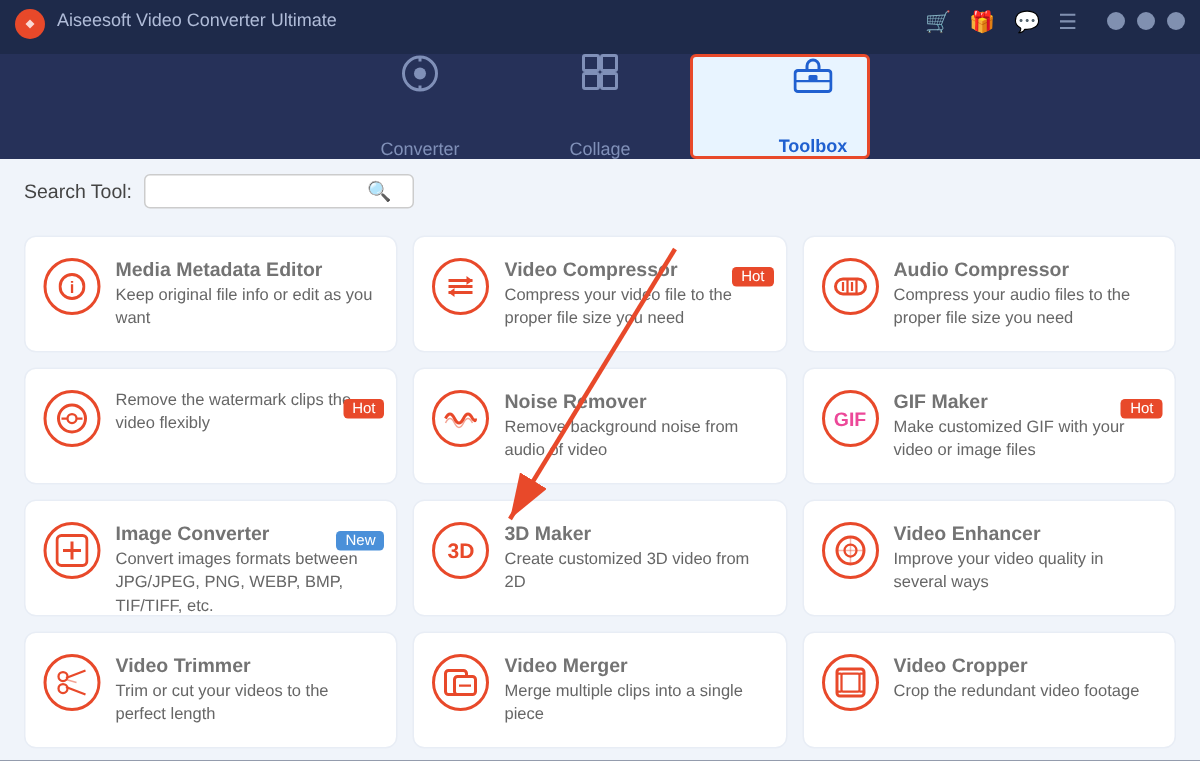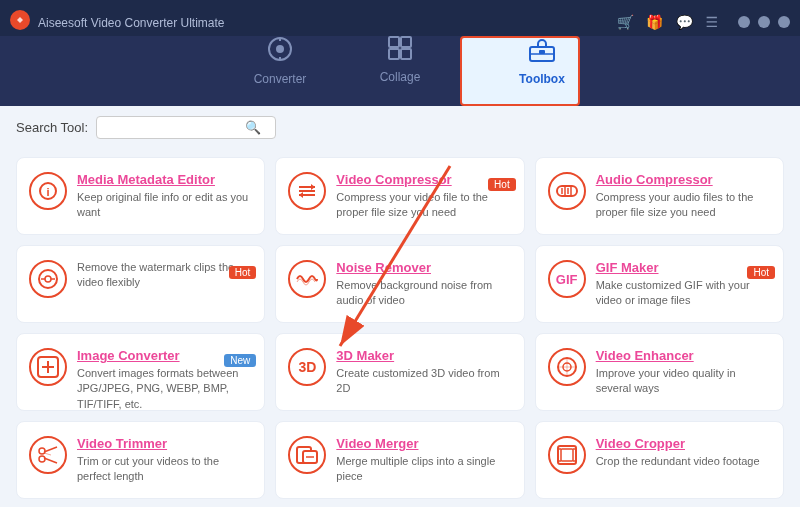--- a/index.html
+++ b/index.html
@@ -10,21 +10,21 @@
       height: 507px;
       overflow: hidden;
       display: flex;
       flex-direction: column;
     }
 
     
     .title-bar {
       background: #1e2a4a;
       display: flex;
-      align-items: flex-end;
+      align-items: flex-start;
       padding: 6px 10px;
       height: 36px;
       flex-shrink: 0;
     }
     .title-bar-logo {
       width: 20px;
       height: 20px;
       background: #e8492a;
       border-radius: 50%;
       display: flex;
@@ -73,21 +73,21 @@
       justify-content: center;
       align-items: center;
       height: 70px;
       flex-shrink: 0;
       gap: 0;
     }
     .nav-item {
       display: flex;
       flex-direction: column;
       align-items: center;
-      justify-content: flex-start;
+      justify-content: space-between;
       width: 120px;
       height: 70px;
       cursor: pointer;
       color: #8090b8;
       gap: 4px;
     }
     .nav-item.active {
       background: #e8f4ff;
       color: #2060d0;
       border-radius: 4px;
@@ -184,23 +184,22 @@
       color: #e8492a;
       font-size: 16px;
     }
 
     .tool-info {
       flex: 1;
     }
     .tool-name {
       font-size: 13px;
       font-weight: 600;
-      color: #ec4899;
+      color: #737373;
       margin-bottom: 3px;
-      text-decoration: underline;
     }
     .tool-desc {
       font-size: 11px;
       color: #666;
       line-height: 1.4;
     }
 
     .badge {
       position: absolute;
       top: 20px;

